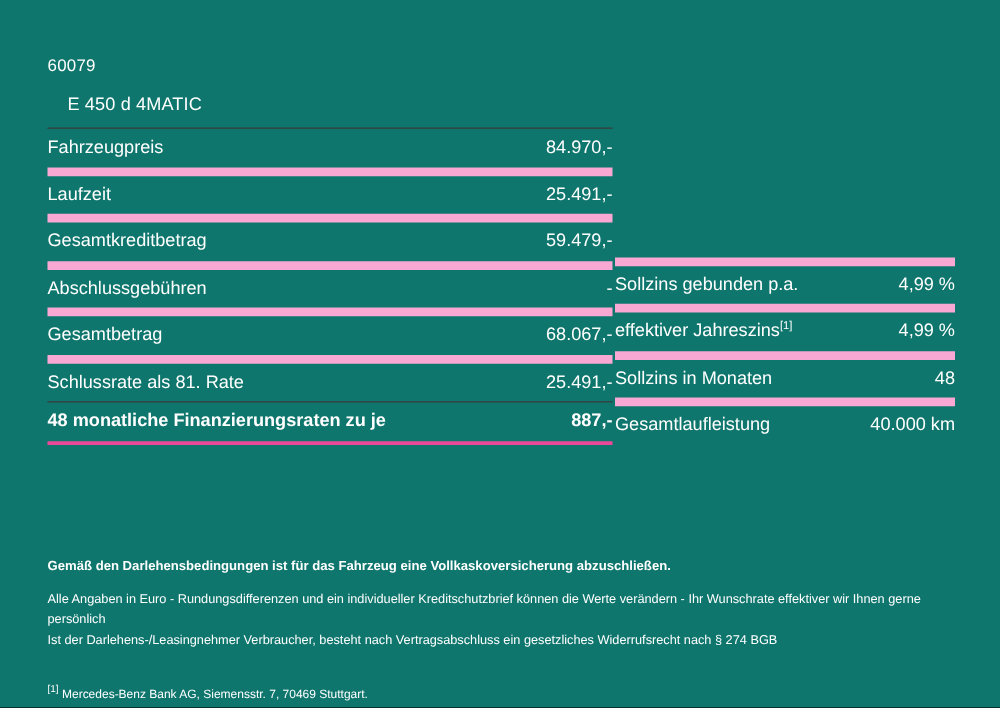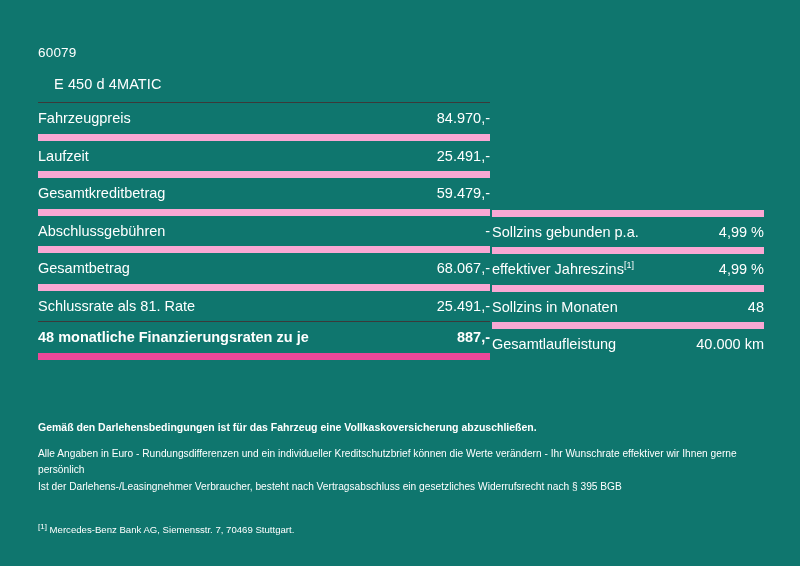--- a/index.html
+++ b/index.html
@@ -64,32 +64,32 @@
     padding: 6px 0 5px 0;
     font-size: 14.5px;
     line-height: 1.35;
   }
   .col-left .row:first-child { border-top: 1px solid #3a3a3a; }
   .row .label { white-space: nowrap; }
   .row .value { white-space: nowrap; text-align: right; }
   .row.total {
     font-weight: bold;
     border-top: 1px solid #3a3a3a;
-    border-bottom: 7px solid #ec4899;
+    border-bottom: 3px solid #ec4899;
   }
   sup {
     font-size: 9px;
     vertical-align: super;
     line-height: 0;
   }
   .notes {
     position: absolute;
     left: 38px;
     right: 38px;
-    top: 420px;
+    top: 446px;
   }
   .note-bold {
     font-size: 10.5px;
     font-weight: bold;
     line-height: 1.5;
     margin-bottom: 10px;
   }
   .note-line {
     font-size: 10.2px;
     line-height: 1.62;
@@ -169,17 +169,17 @@
         <span class="value">40.000 km</span>
       </div>
 
     </div>
 
   </div>
 
   <div class="notes">
     <div class="note-bold">Gemäß den Darlehensbedingungen ist für das Fahrzeug eine Vollkaskoversicherung abzuschließen.</div>
     <div class="note-line">Alle Angaben in Euro - Rundungsdifferenzen und ein individueller Kreditschutzbrief können die Werte verändern - Ihr Wunschrate effektiver wir Ihnen gerne persönlich</div>
-    <div class="note-line">Ist der Darlehens-/Leasingnehmer Verbraucher, besteht nach Vertragsabschluss ein gesetzliches Widerrufsrecht nach § 395 BGB</div>
+    <div class="note-line">Ist der Darlehens-/Leasingnehmer Verbraucher, besteht nach Vertragsabschluss ein gesetzliches Widerrufsrecht nach § 274 BGB</div>
     <div class="footnote"><sup>[1]</sup> <span>Mercedes-Benz Bank AG, Siemensstr. 7, 70469 Stuttgart.</span></div>
   </div>
 
 </div>
 
 </body></html>

